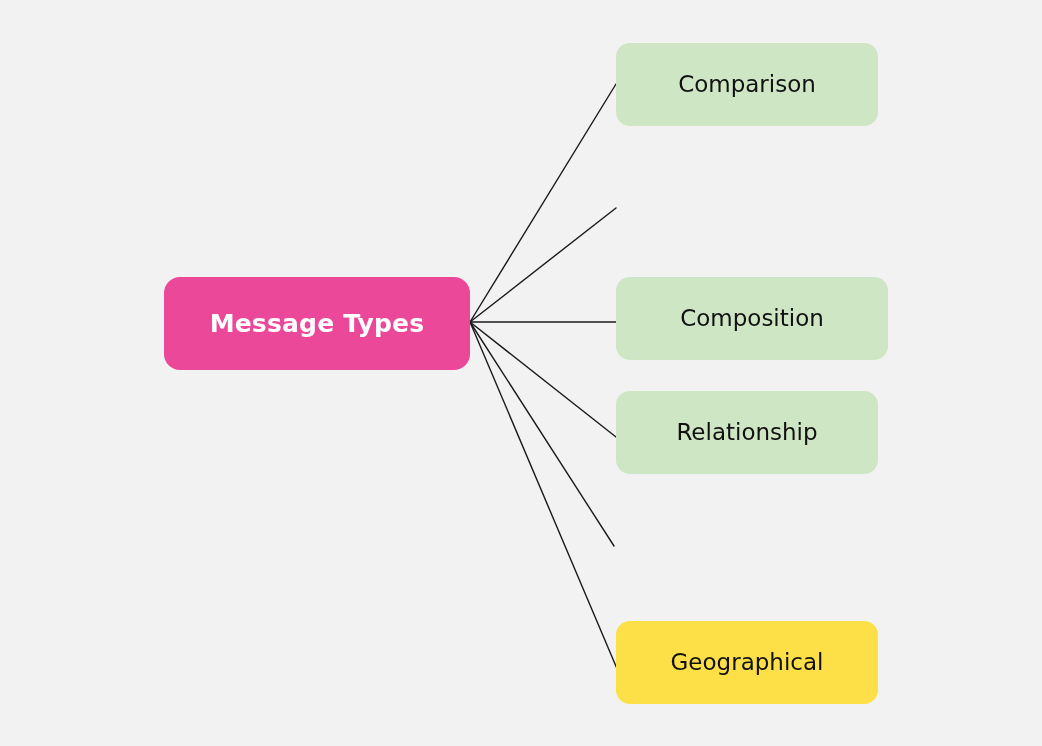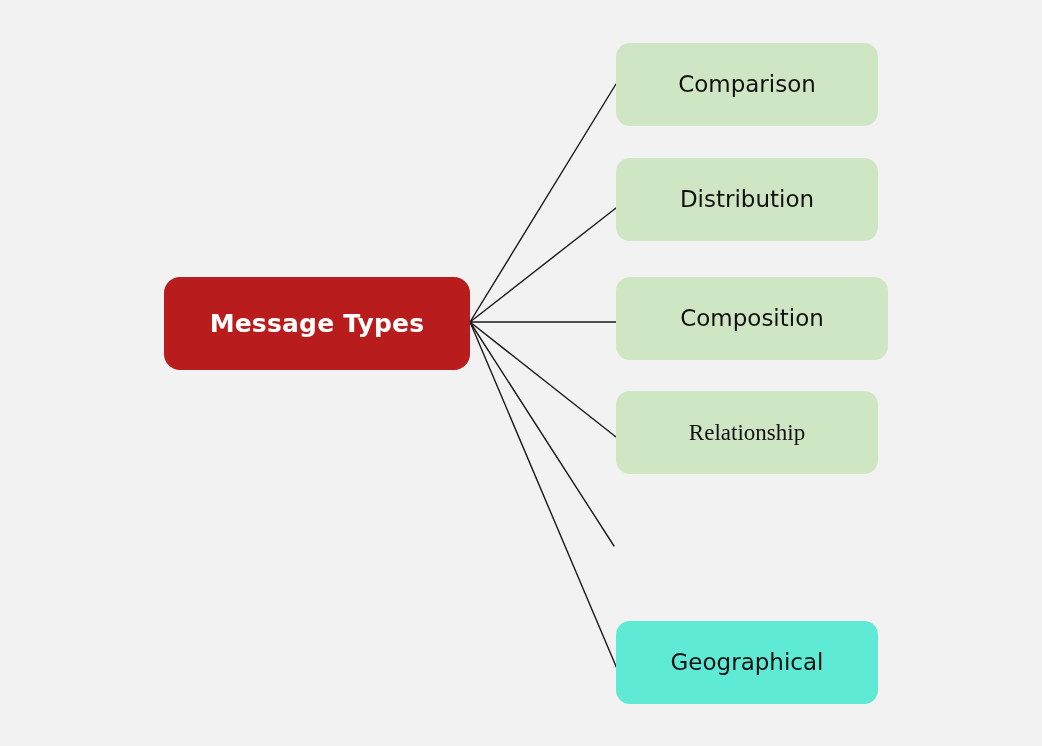--- a/index.html
+++ b/index.html
@@ -64,38 +64,35 @@
 
   <svg id="connector-layer" viewBox="0 0 1042 746" width="1042" height="746" xmlns="http://www.w3.org/2000/svg">
       <line x1="470" y1="322" x2="616" y2="84" stroke="#1a1a1a" stroke-width="1.4" stroke-linecap="round"></line>
       <line x1="470" y1="322" x2="616" y2="208" stroke="#1a1a1a" stroke-width="1.4" stroke-linecap="round"></line>
       <line x1="470" y1="322" x2="616" y2="322" stroke="#1a1a1a" stroke-width="1.4" stroke-linecap="round"></line>
       <line x1="470" y1="322" x2="616" y2="437" stroke="#1a1a1a" stroke-width="1.4" stroke-linecap="round"></line>
       <line x1="470" y1="322" x2="614" y2="546" stroke="#1a1a1a" stroke-width="1.4" stroke-linecap="round"></line>
       <line x1="470" y1="322" x2="618" y2="671" stroke="#1a1a1a" stroke-width="1.4" stroke-linecap="round"></line>
     </svg>
 
-  <div class="node node-root" id="root-node" style="left: 164px; top: 277px; width: 306px; height: 93px; background: #b91c1c; color: rgb(255, 255, 255);">
+  <div class="node node-root" id="root-node" style="left: 164px; top: 277px; width: 306px; height: 93px; background: #ec4899; color: rgb(255, 255, 255);">
     <span class="node-label">Message Types</span>
   </div>
 
   <div class="node node-branch" id="branch-0" style="left: 616px; top: 43px; width: 262px; height: 83px; background: rgb(207, 230, 196); color: rgb(17, 17, 17);">
     <span class="node-label">Comparison</span>
   </div>
 
-  <div class="node node-branch" id="branch-1" style="left: 616px; top: 158px; width: 262px; height: 83px; background: rgb(207, 230, 196); color: rgb(17, 17, 17);">
-    <span class="node-label">Distribution</span>
-  </div>
 
   <div class="node node-branch" id="branch-2" style="left: 616px; top: 277px; width: 272px; height: 83px; background: rgb(207, 230, 196); color: rgb(17, 17, 17);">
     <span class="node-label">Composition</span>
   </div>
 
-  <div class="node node-branch" id="branch-3" style="left: 616px; top: 391px; width: 262px; height: 83px; background: rgb(207, 230, 196); color: rgb(17, 17, 17); font-family: Liberation Serif, serif;">
+  <div class="node node-branch" id="branch-3" style="left: 616px; top: 391px; width: 262px; height: 83px; background: rgb(207, 230, 196); color: rgb(17, 17, 17);">
     <span class="node-label">Relationship</span>
   </div>
 
 
-  <div class="node node-branch" id="branch-5" style="left: 616px; top: 621px; width: 262px; height: 83px; background: #5eead4; color: rgb(17, 17, 17);">
+  <div class="node node-branch" id="branch-5" style="left: 616px; top: 621px; width: 262px; height: 83px; background: #fde047; color: rgb(17, 17, 17);">
     <span class="node-label">Geographical</span>
   </div>
 
 </div>
 
 </body></html>

